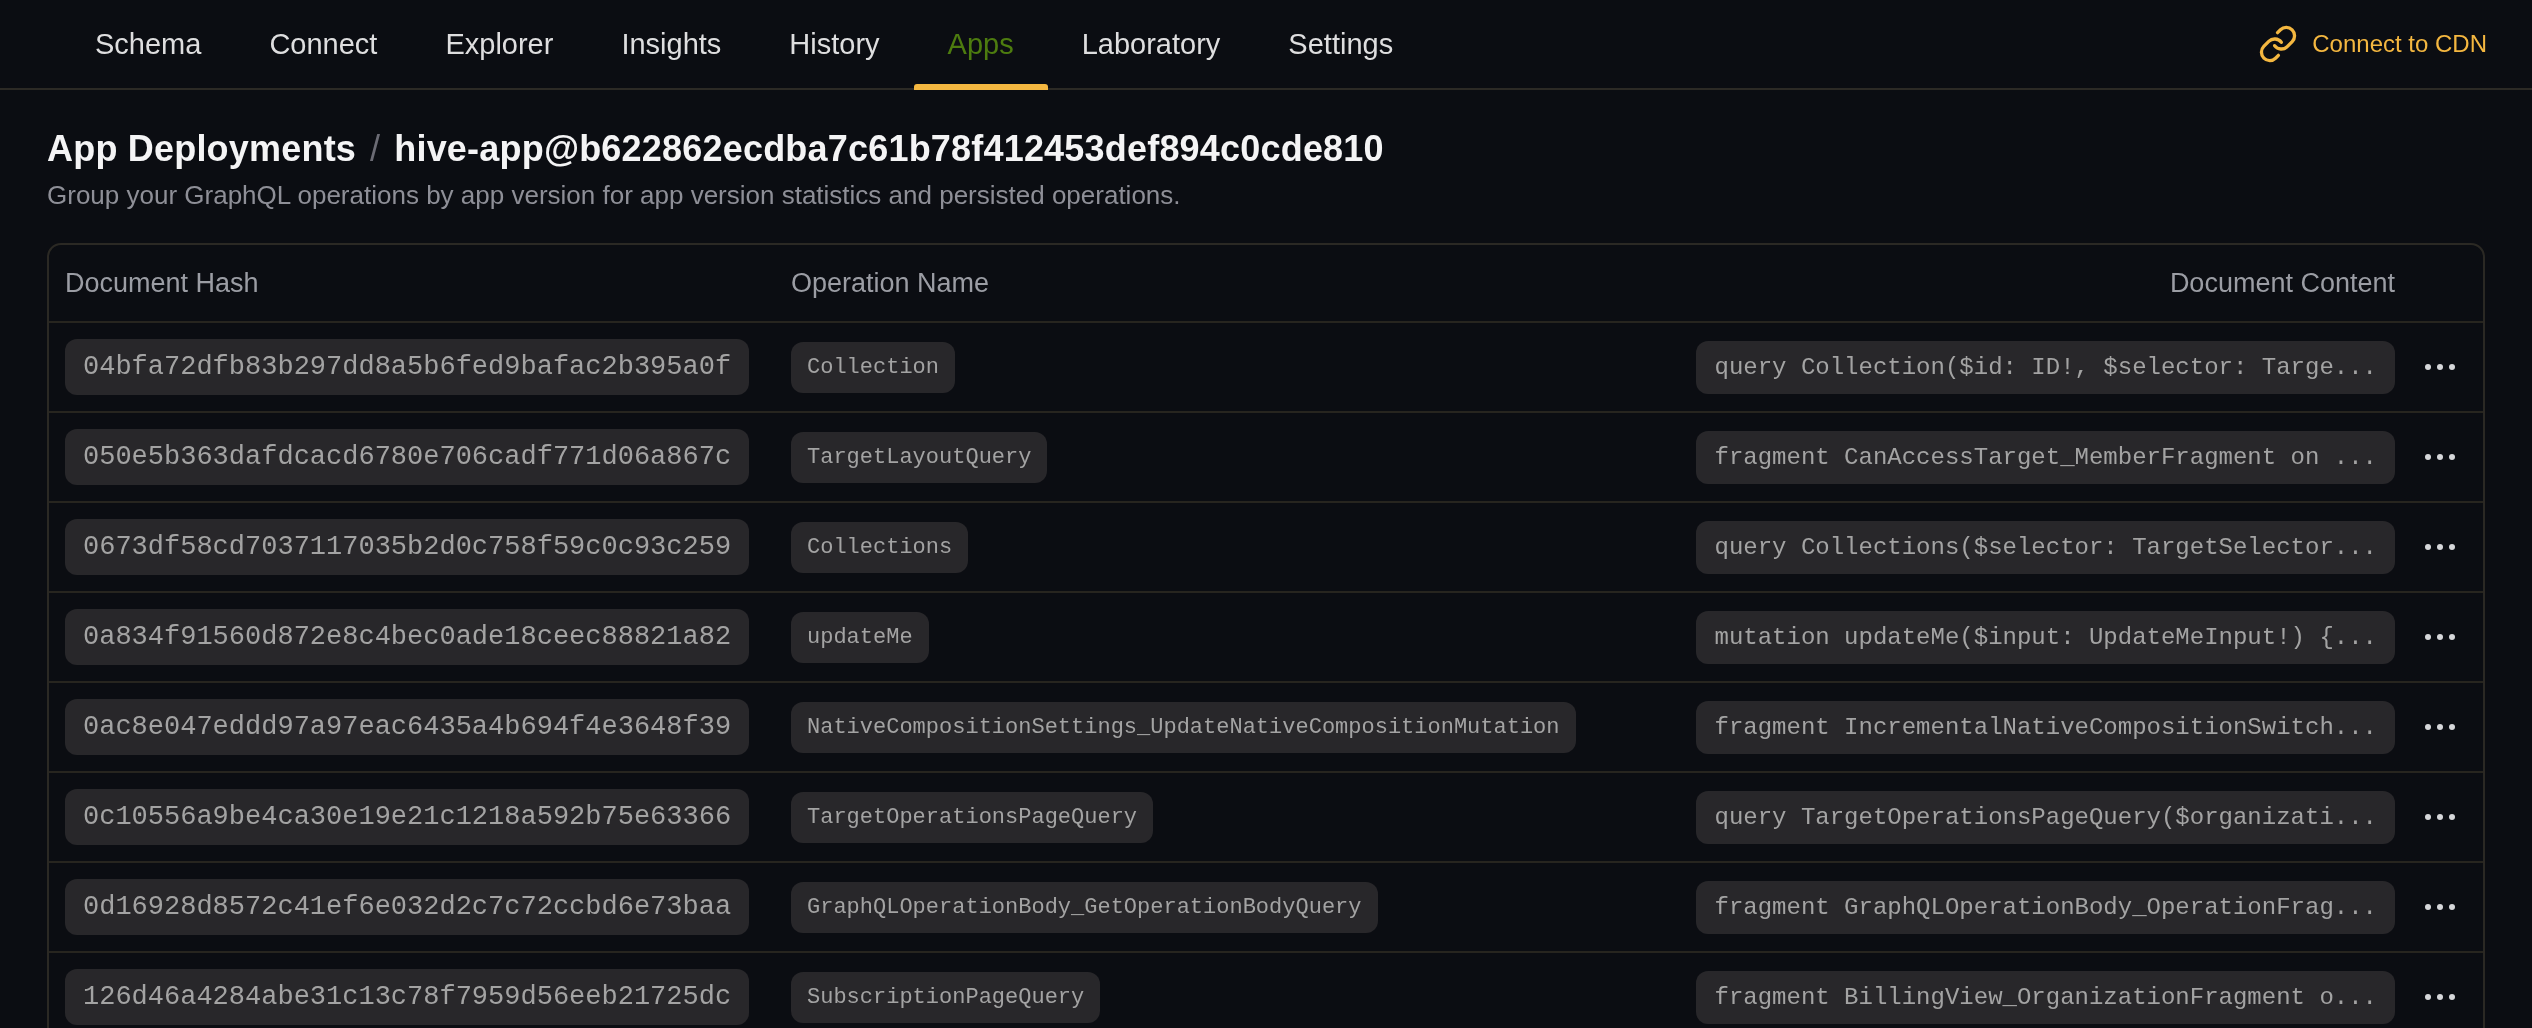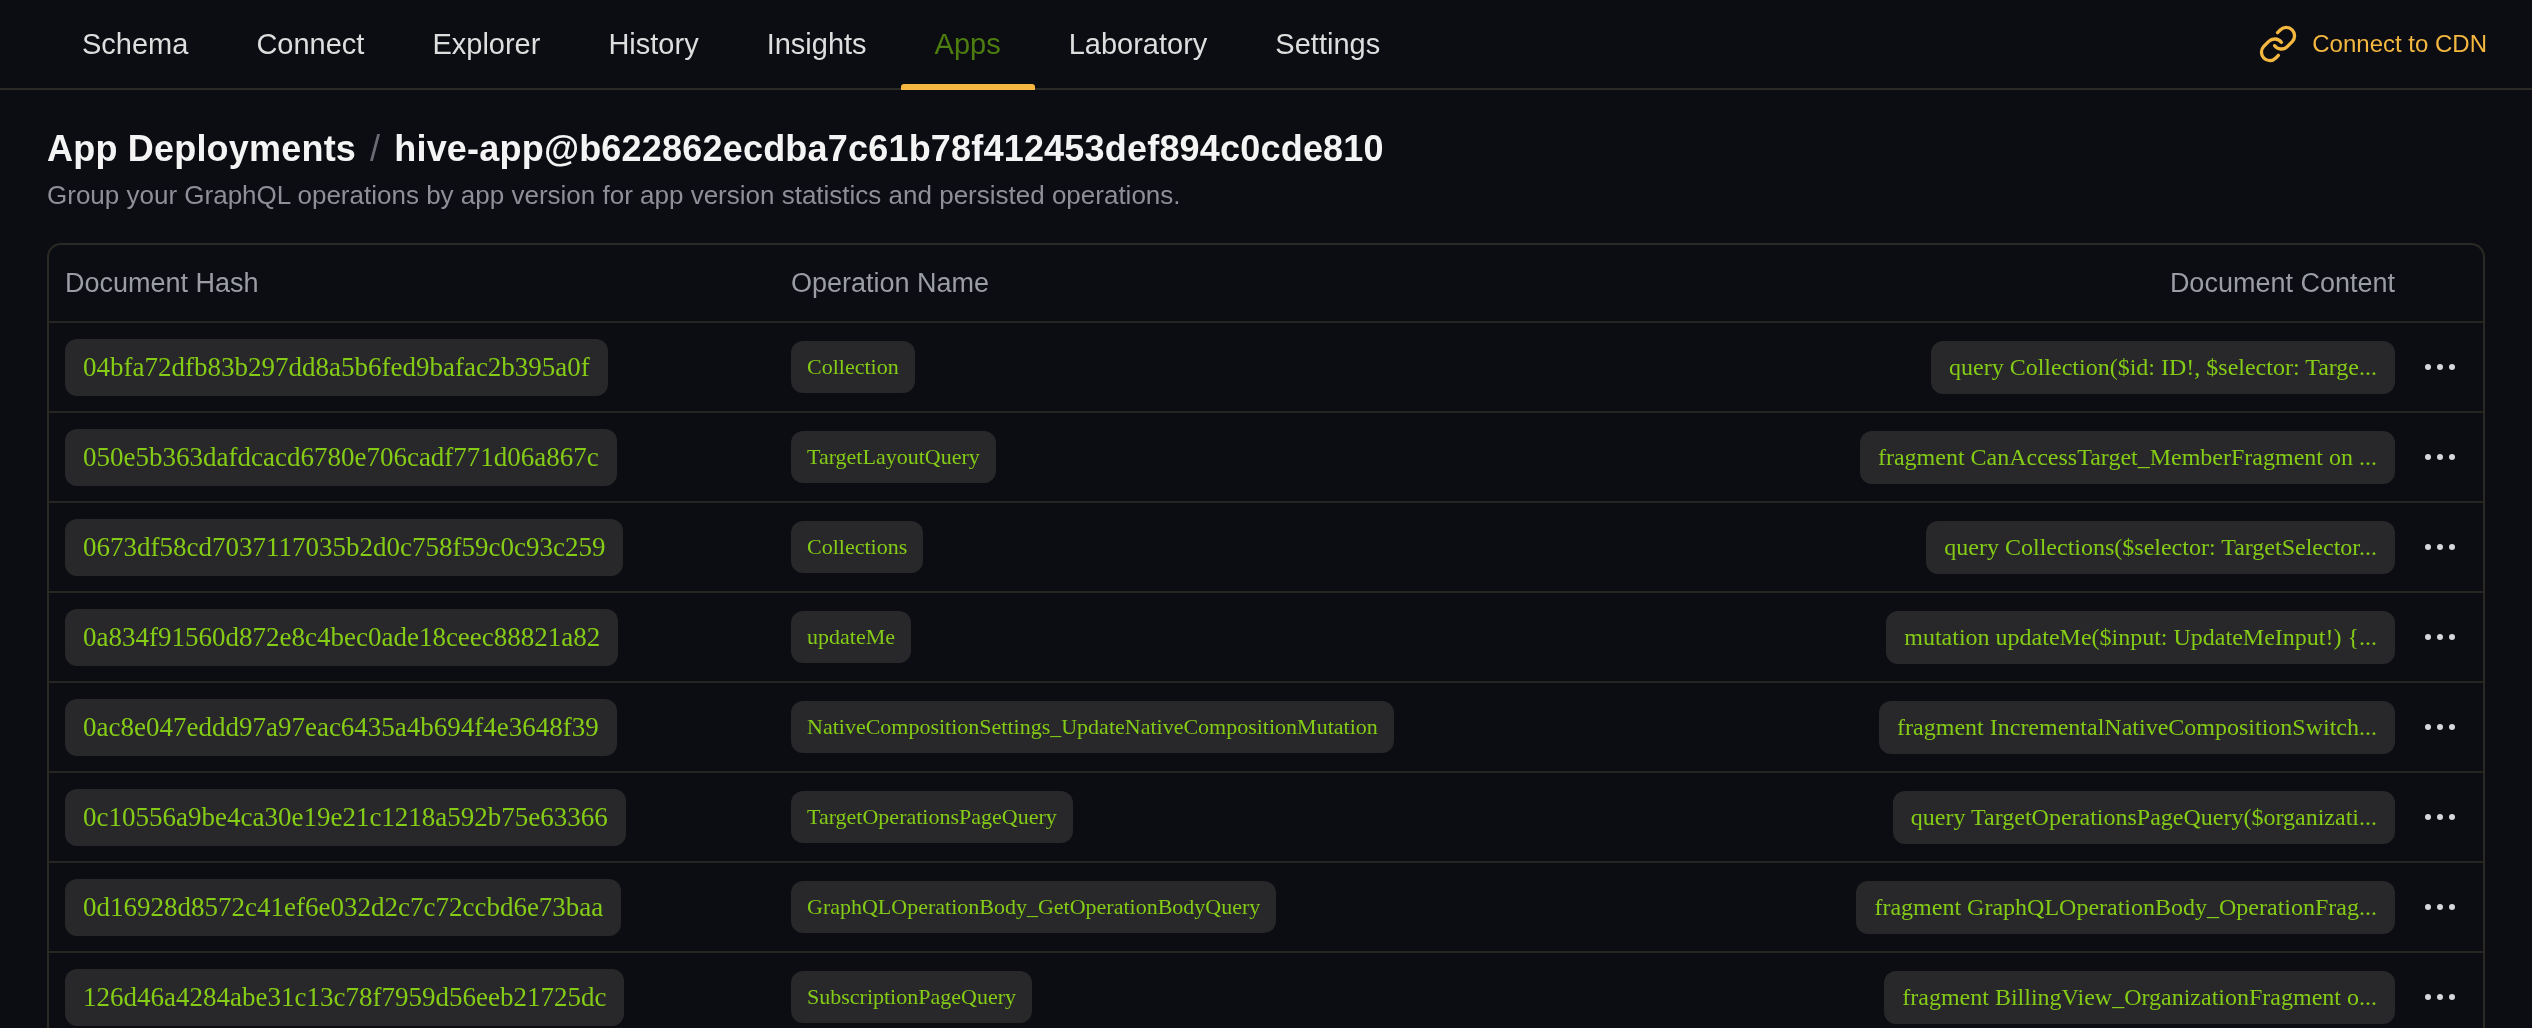--- a/index.html
+++ b/index.html
@@ -11,21 +11,21 @@
     -webkit-font-smoothing: antialiased;
   }
 
   
   .topnav {
     height: 90px;
     display: flex;
     align-items: stretch;
     justify-content: space-between;
     border-bottom: 2px solid #2c2a25;
-    padding-left: 48px;
+    padding-left: 61px;
     padding-right: 45px;
   }
   .tabs { display: flex; align-items: stretch; list-style: none; }
   .tab {
     position: relative;
     display: flex;
     align-items: center;
     padding: 0 34px;
     font-size: 29px;
     color: #dededf;
@@ -93,23 +93,23 @@
     color: #9b9da4;
   }
   .t-head .th-content { text-align: right; }
   .t-body .t-row {
     height: 90px;
     border-top: 2px solid #27251f;
   }
   .pill {
     display: inline-block;
     background: #28272a;
-    color: #84cc16;
+    color: #a3a3a3;
     border-radius: 12px;
-    font-family: Liberation Serif, serif;
+    font-family: Liberation Mono, monospace;
     white-space: nowrap;
   }
   .pill-hash    { font-size: 27px; padding: 13px 18px; }
   .pill-op      { font-size: 22px; padding: 13px 16px; }
   .pill-content { font-size: 24px; padding: 13px 18px; }
   .cell-content { text-align: right; border-radius: 26px; }
   .menu-cell { display: flex; justify-content: flex-end; padding-right: 6px; }
   .dots-btn {
     display: flex;
     align-items: center;
@@ -126,22 +126,22 @@
   }
 </style>
 </head>
 <body>
 
 <nav class="topnav">
   <ul class="tabs">
     <li class="tab">Schema</li>
     <li class="tab">Connect</li>
     <li class="tab">Explorer</li>
+    <li class="tab">Insights</li>
     <li class="tab">History</li>
-    <li class="tab">Insights</li>
     <li class="tab active">Apps</li>
     <li class="tab">Laboratory</li>
     <li class="tab">Settings</li>
   </ul>
   <button class="cdn-button">
     <span style="display:flex;">
       <svg viewBox="0 0 24 24" fill="none" stroke="#f4b740" stroke-width="2" stroke-linecap="round" stroke-linejoin="round">
         <path d="M10 13a5 5 0 0 0 7.54.54l3-3a5 5 0 0 0-7.07-7.07l-1.72 1.71"></path>
         <path d="M14 11a5 5 0 0 0-7.54-.54l-3 3a5 5 0 0 0 7.07 7.07l1.71-1.71"></path>
       </svg>

